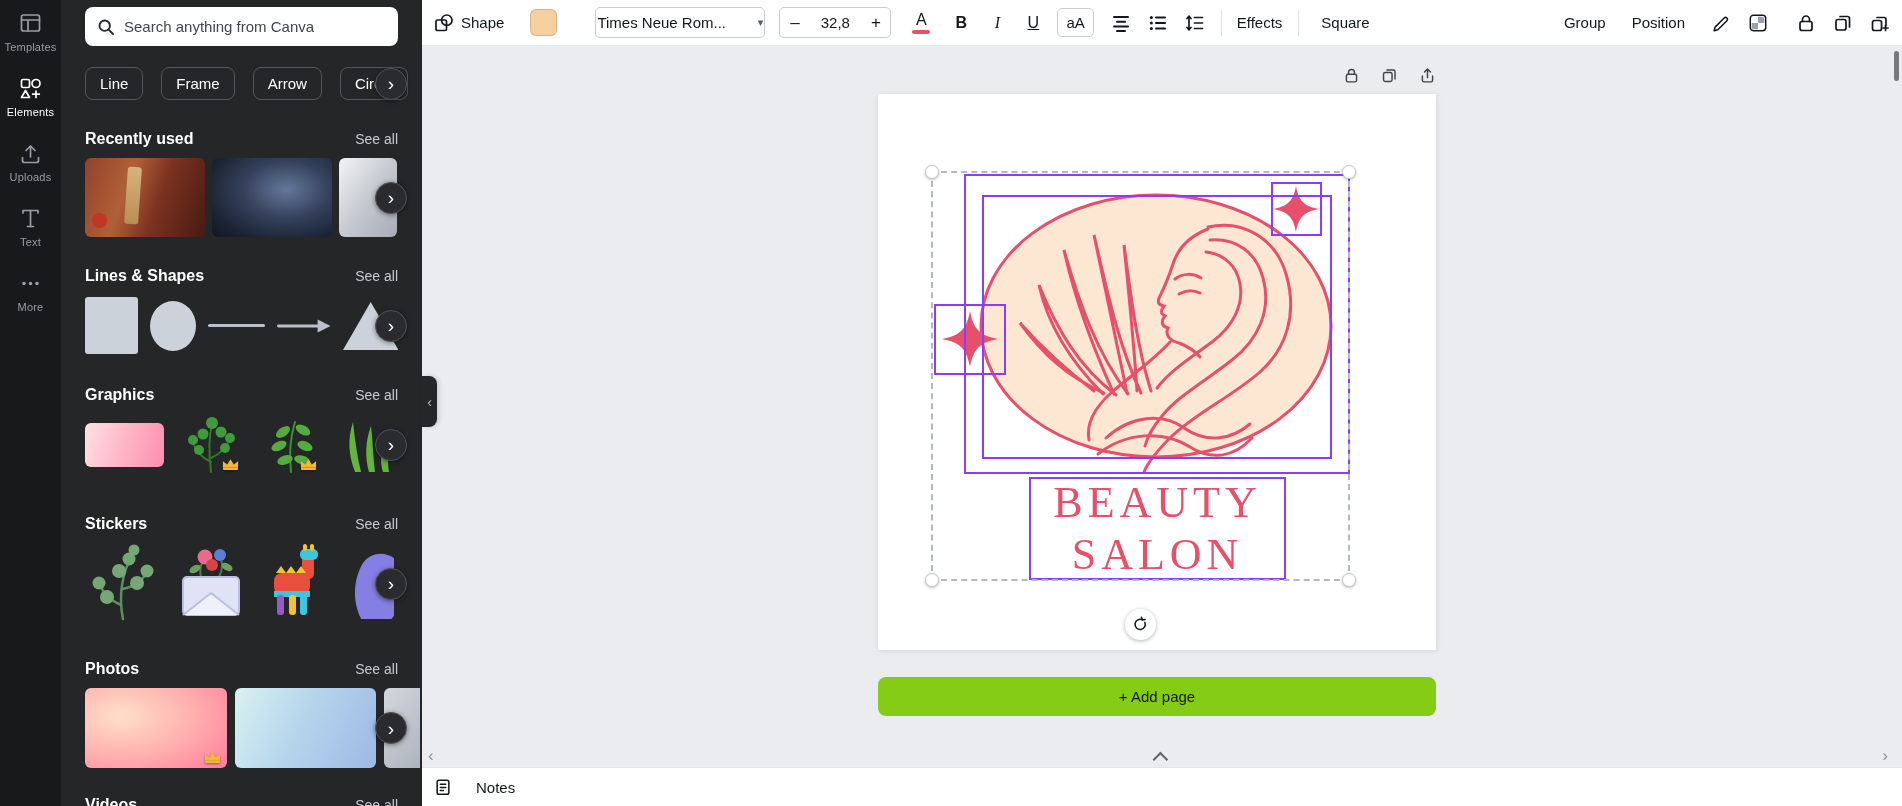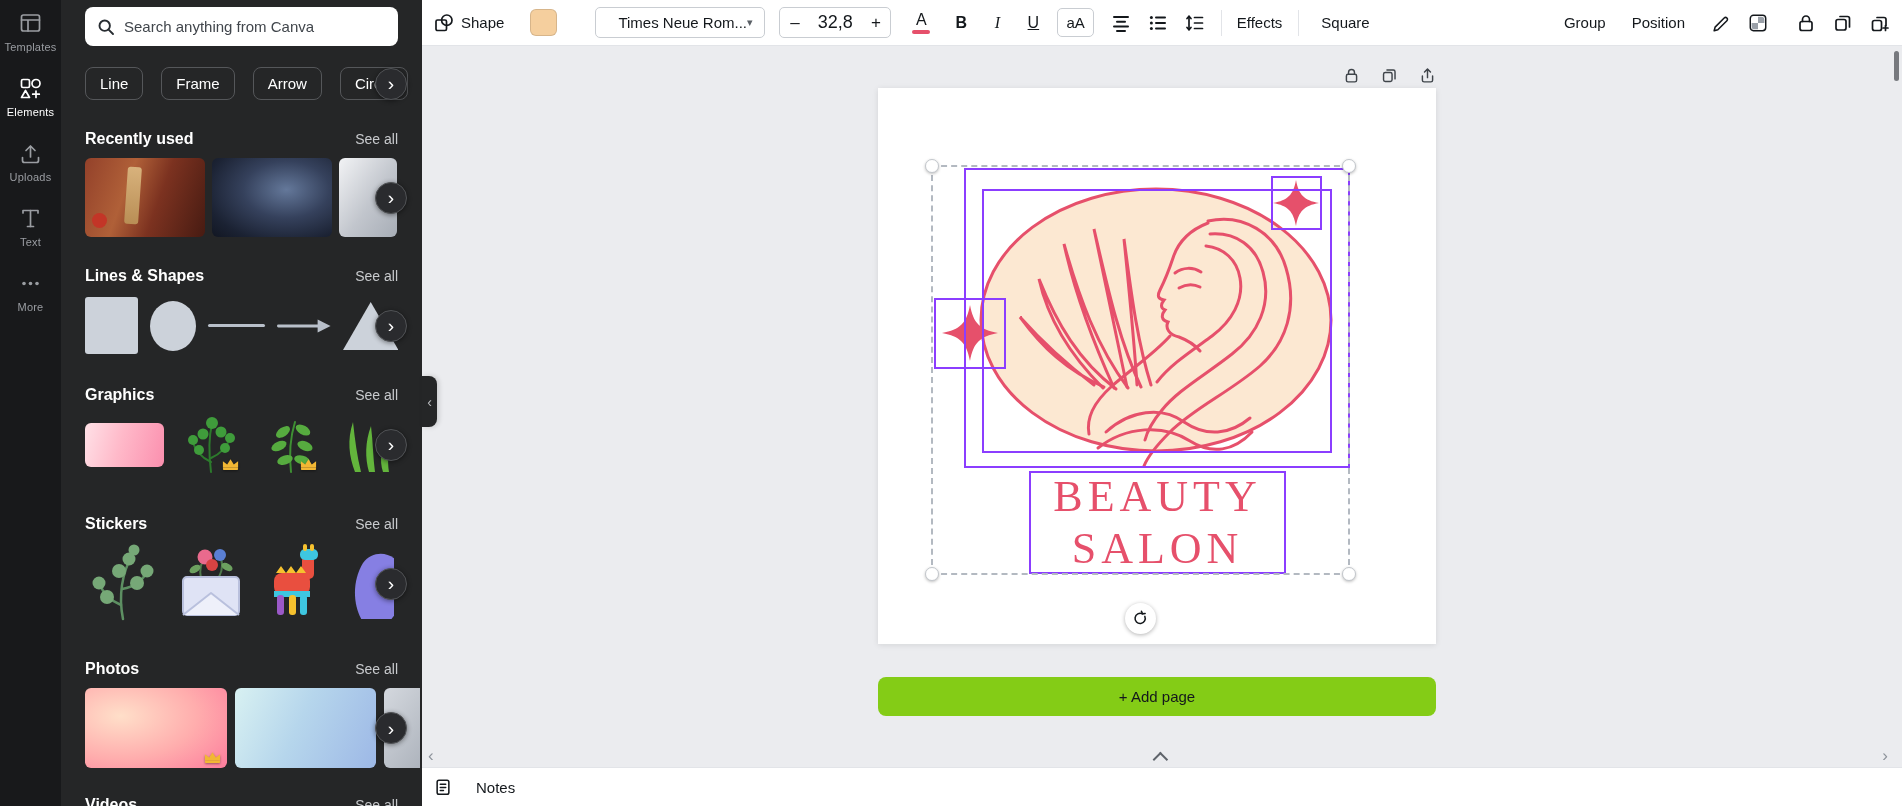--- a/index.html
+++ b/index.html
@@ -57,24 +57,24 @@
   
   #panel-collapse { position:absolute; left:422px; top:376px; width:15px; height:51px; background:#252627; border-radius:0 8px 8px 0; color:#b9bbbd; display:flex; align-items:center; justify-content:center; font-size:14px; z-index:6; box-shadow:2px 0 5px rgba(0,0,0,.15); }
 
   
   #workspace { flex:1; display:flex; flex-direction:column; min-width:0; }
   #toolbar { height:46px; background:#fff; border-bottom:1px solid #e2e4e8; display:flex; align-items:center; padding:0 10px 0 12px; color:#14181c; position:relative; z-index:4; }
   .tb-btn { display:flex; align-items:center; gap:7px; font-size:15px; font-weight:500; color:#14181c; }
   .tb-btn svg, .icon-btn svg { width:20px; height:20px; }
   #fill-swatch { width:27px; height:27px; border-radius:6px; background:#f5cf9e; border:1px solid rgba(0,0,0,.12); margin-left:26px; }
   #stroke-weight-btn { margin-left:16px; display:flex; align-items:center; }
-  #font-box { margin-left:22px; width:170px; height:31px; border:1px solid #c9cdd2; border-radius:5px; display:flex; align-items:center; justify-content:space-between; padding:0 22px; font-size:15px; white-space:nowrap; overflow:hidden; }
+  #font-box { margin-left:22px; width:170px; height:31px; border:1px solid #c9cdd2; border-radius:5px; display:flex; align-items:center; justify-content:space-between; padding:0 1px; font-size:15px; white-space:nowrap; overflow:hidden; }
   #size-stepper { margin-left:14px; height:31px; border:1px solid #c9cdd2; border-radius:5px; display:flex; align-items:center; }
   #size-stepper .step { width:29px; text-align:center; font-size:17px; }
-  #size-value { width:52px; text-align:center; font-size:18px; }
+  #size-value { width:52px; text-align:center; font-size:15px; }
   #text-color-btn { margin-left:18px; display:flex; flex-direction:column; align-items:center; width:24px; }
   .tc-a { font-size:16px; font-weight:500; line-height:16px; }
   .tc-bar { width:18px; height:4px; border-radius:2px; background:#e6506b; margin-top:2px; }
   .fmt { font-size:16px; width:24px; text-align:center; }
   #btn-bold { font-weight:700; margin-left:16px; }
   #btn-italic { font-style:italic; font-family:"Liberation Serif",serif; margin-left:12px; }
   #btn-underline { text-decoration:underline; margin-left:12px; }
   #btn-case { margin-left:12px; border:1px solid #c9cdd2; border-radius:5px; height:29px; padding:0 8px; font-size:15px; }
   .icon-btn { margin-left:17px; display:flex; align-items:center; }
   .tb-sep { width:1px; height:26px; background:#e2e4e8; margin-left:16px; }
@@ -84,21 +84,21 @@
   #btn-group { font-size:15px; font-weight:500; }
   #btn-position { margin-left:26px; font-size:15px; font-weight:500; }
   .tb-right .icon-btn.first { margin-left:26px; }
   .tb-right .icon-btn.gap { margin-left:28px; }
 
   
   #canvas-area { position:relative; flex:1; background:#ebecef; overflow:hidden; }
   #page-actions { position:absolute; top:21px; left:456px; width:558px; display:flex; justify-content:flex-end; gap:21px; color:#3f444a; }
   #page-actions svg { width:17px; height:17px; }
 
-  #page { position:absolute; left:456px; top:42px; width:558px; height:556px; background:#fff; box-shadow:0 1px 6px rgba(14,19,24,.10); }
+  #page { position:absolute; left:456px; top:48px; width:558px; height:556px; background:#fff; box-shadow:0 1px 6px rgba(14,19,24,.10); }
   #logo-art { position:absolute; inset:0; width:558px; height:556px; }
   #logo-text { position:absolute; left:151px; top:383px; width:257px; text-align:center; font-family:"Liberation Serif",serif; font-size:44px; line-height:52px; letter-spacing:5px; color:#e6506b; z-index:2; }
   .sel-rect { position:absolute; border:2px solid #8b3dff; pointer-events:none; z-index:3; }
   #rect-outer { left:86px; top:80px; width:386px; height:300px; }
   #rect-inner { left:104px; top:101px; width:350px; height:264px; }
   #rect-spark-left { left:56px; top:210px; width:72px; height:71px; }
   #rect-spark-right { left:393px; top:88px; width:51px; height:54px; }
   #rect-text { left:151px; top:383px; width:257px; height:103px; }
   #group-box { position:absolute; left:53px; top:77px; width:419px; height:410px; border:2px dashed #b3b9c1; z-index:4; pointer-events:none; }
   .handle { position:absolute; width:14px; height:14px; border-radius:50%; background:#fff; border:1px solid #c3c7cc; box-shadow:0 1px 3px rgba(0,0,0,.25); pointer-events:auto; }

